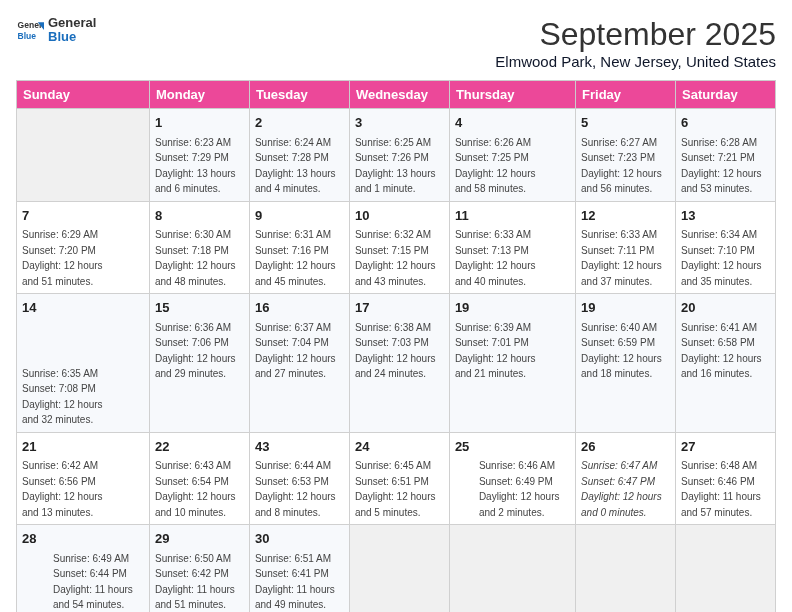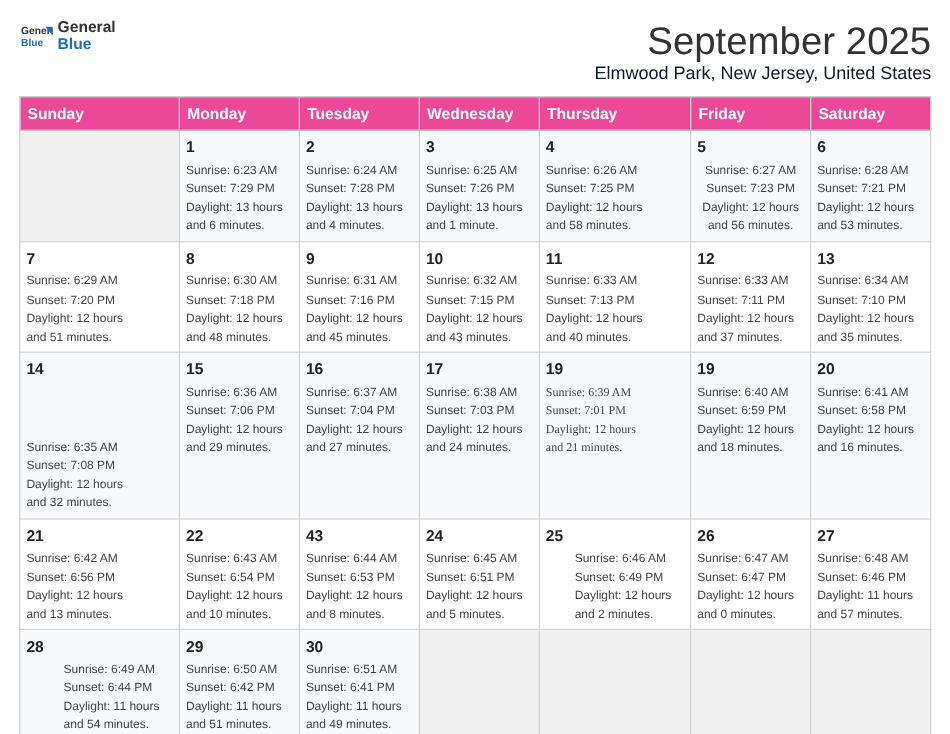--- a/index.html
+++ b/index.html
@@ -143,21 +143,21 @@
         </td>
         <td>
           <span class="day-number">4</span>
           <div class="day-info" style="white-space: pre-line;">Sunrise: 6:26 AM
 Sunset: 7:25 PM
 Daylight: 12 hours
 and 58 minutes.</div>
         </td>
         <td>
           <span class="day-number">5</span>
-          <div class="day-info" style="white-space: pre-line; text-align: center;">Sunrise: 6:27 AM
+          <div class="day-info" style="white-space: pre-line;">Sunrise: 6:27 AM
 Sunset: 7:23 PM
 Daylight: 12 hours
 and 56 minutes.</div>
         </td>
         <td>
           <span class="day-number">6</span>
           <div class="day-info" style="white-space: pre-line;">Sunrise: 6:28 AM
 Sunset: 7:21 PM
 Daylight: 12 hours
 and 53 minutes.</div>
@@ -238,21 +238,21 @@
         </td>
         <td>
           <span class="day-number">17</span>
           <div class="day-info" style="white-space: pre-line;">Sunrise: 6:38 AM
 Sunset: 7:03 PM
 Daylight: 12 hours
 and 24 minutes.</div>
         </td>
         <td>
           <span class="day-number">19</span>
-          <div class="day-info" style="white-space: pre-line; font-family: Liberation Serif, serif;">Sunrise: 6:39 AM
+          <div class="day-info" style="white-space: pre-line;">Sunrise: 6:39 AM
 Sunset: 7:01 PM
 Daylight: 12 hours
 and 21 minutes.</div>
         </td>
         <td>
           <span class="day-number">19</span>
           <div class="day-info" style="white-space: pre-line;">Sunrise: 6:40 AM
 Sunset: 6:59 PM
 Daylight: 12 hours
 and 18 minutes.</div>
@@ -296,21 +296,21 @@
         </td>
         <td>
           <span class="day-number">25</span>
           <div class="day-info" style="white-space: pre-line; margin-left: 24px;">Sunrise: 6:46 AM
 Sunset: 6:49 PM
 Daylight: 12 hours
 and 2 minutes.</div>
         </td>
         <td>
           <span class="day-number">26</span>
-          <div class="day-info" style="white-space: pre-line;">Sunrise: 6:47 AM
+          <div class="day-info" style="white-space: pre-line; font-style: italic;">Sunrise: 6:47 AM
 Sunset: 6:47 PM
 Daylight: 12 hours
 and 0 minutes.</div>
         </td>
         <td>
           <span class="day-number">27</span>
           <div class="day-info" style="white-space: pre-line;">Sunrise: 6:48 AM
 Sunset: 6:46 PM
 Daylight: 11 hours
 and 57 minutes.</div>

